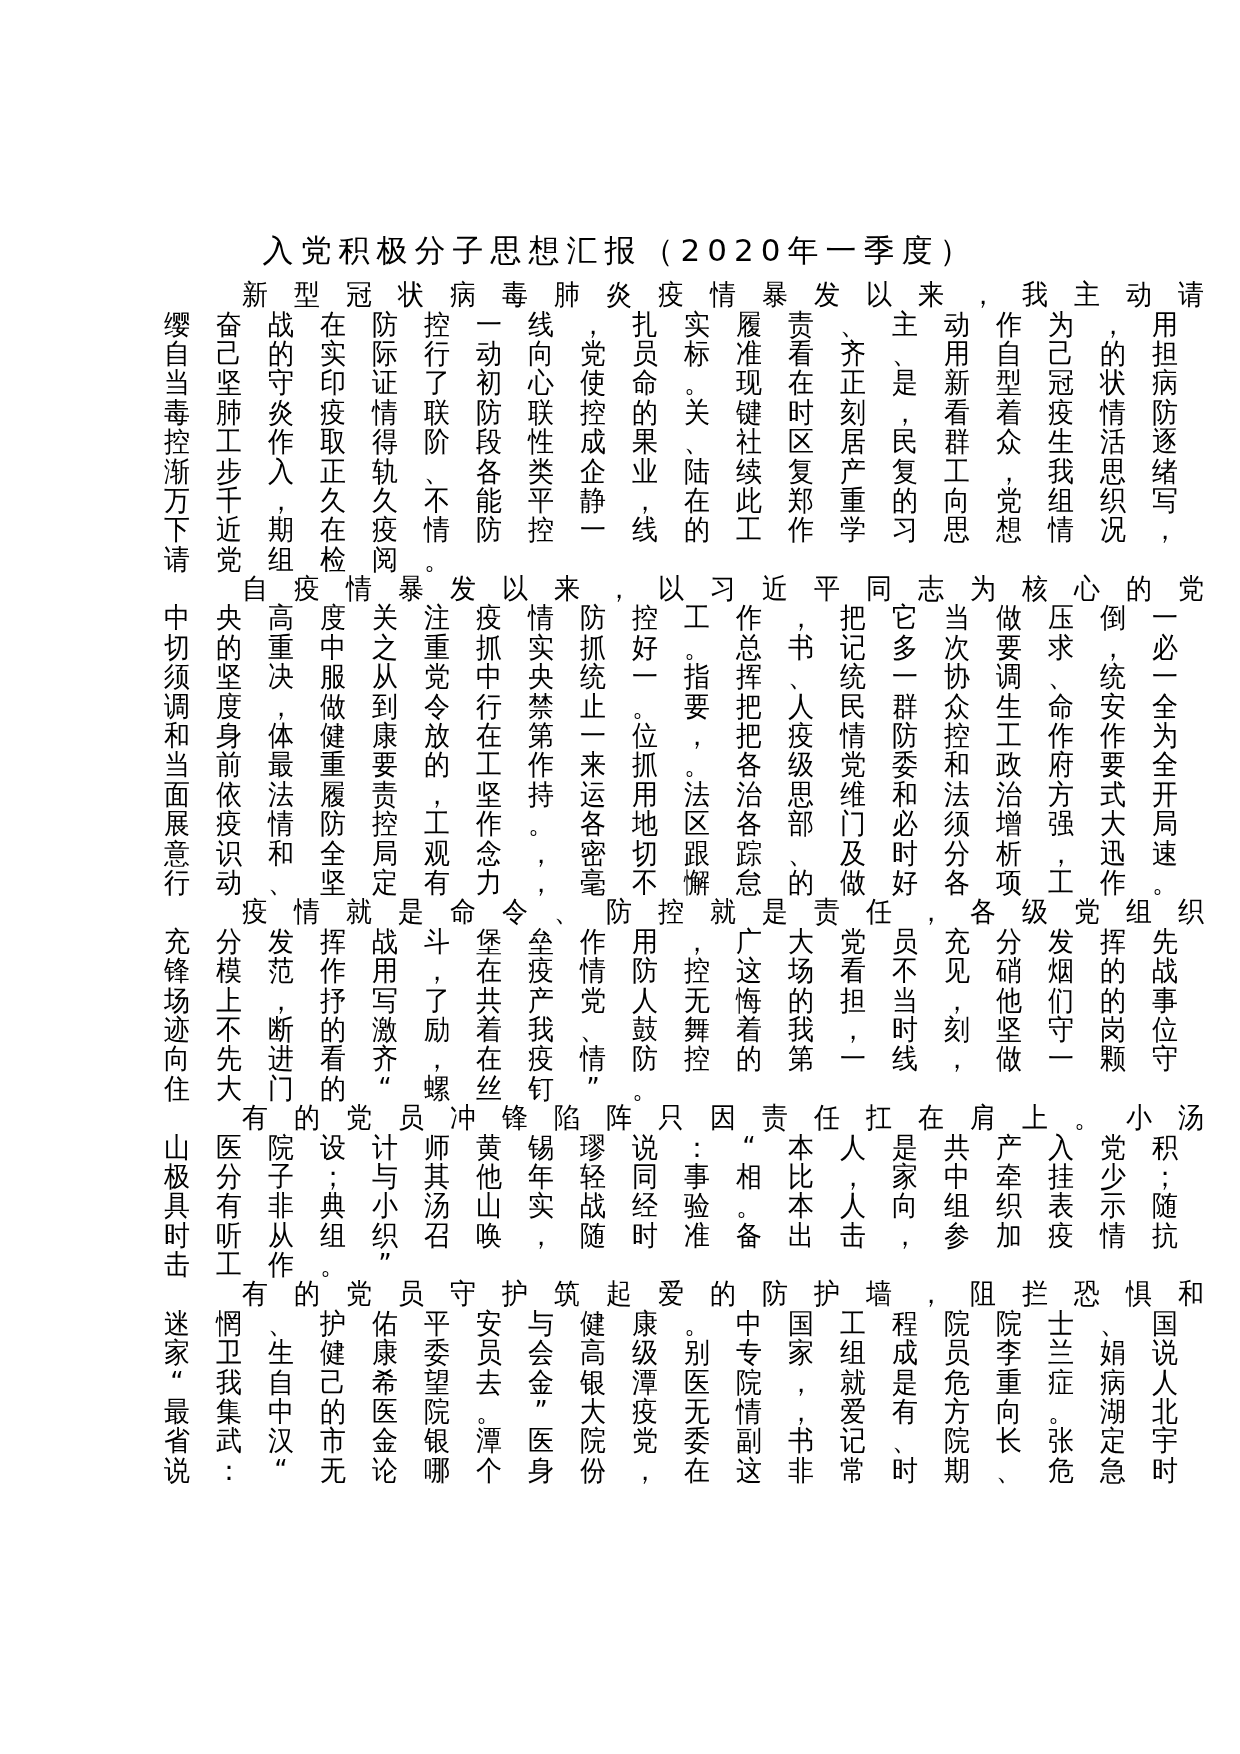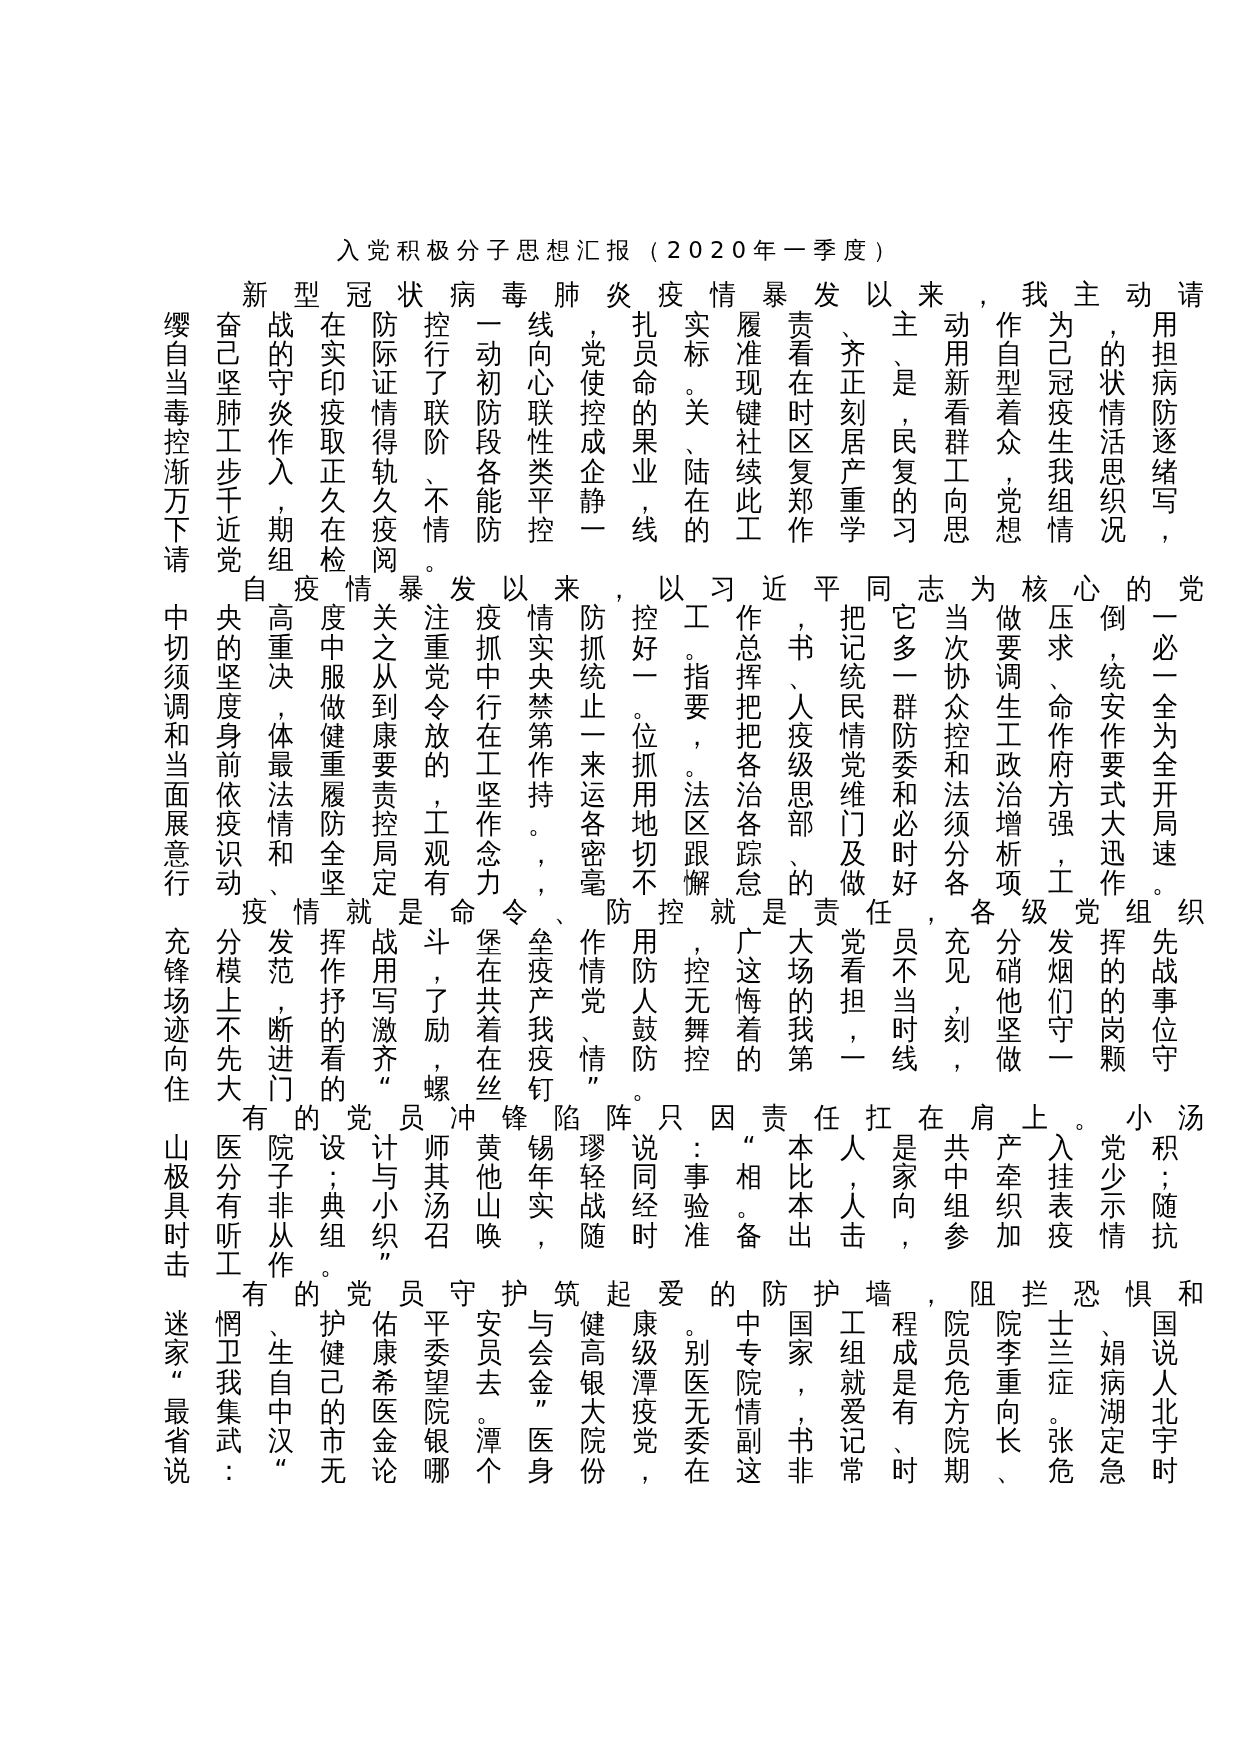--- a/index.html
+++ b/index.html
@@ -1,20 +1,20 @@
 <!DOCTYPE html>
 <html><head>
 <meta charset="utf-8">
 <style>
   html, body { margin: 0; padding: 0; background: #ffffff; }
   body { width: 1240px; height: 1754px; position: relative; overflow: hidden;
          font-family: "DejaVu Sans", "Liberation Sans", sans-serif; color: #000; }
   .page { position: absolute; left: 0; top: 0; width: 1240px; height: 1754px; background: #fff; }
   .title { position: absolute; top: 230px; left: 0; width: 1240px; text-align: center;
-           font-size: 23px; letter-spacing: 7px; line-height: 40px; color: #000; }
+           font-size: 31px; letter-spacing: 7px; line-height: 40px; color: #000; }
   .body { position: absolute; left: 151px; top: 280px; width: 936px; }
   .line { height: 29.4px; display: flex; align-items: center; position: relative; }
   .ch { width: 52px; text-align: center; font-size: 26px; line-height: 29px;
         flex: 0 0 52px; margin-left: 0; transform: scaleY(1.08); }
   .line.indent .ch:first-child { margin-left: 78px; }
 </style>
 </head>
 <body>
 
 <div class="page">

